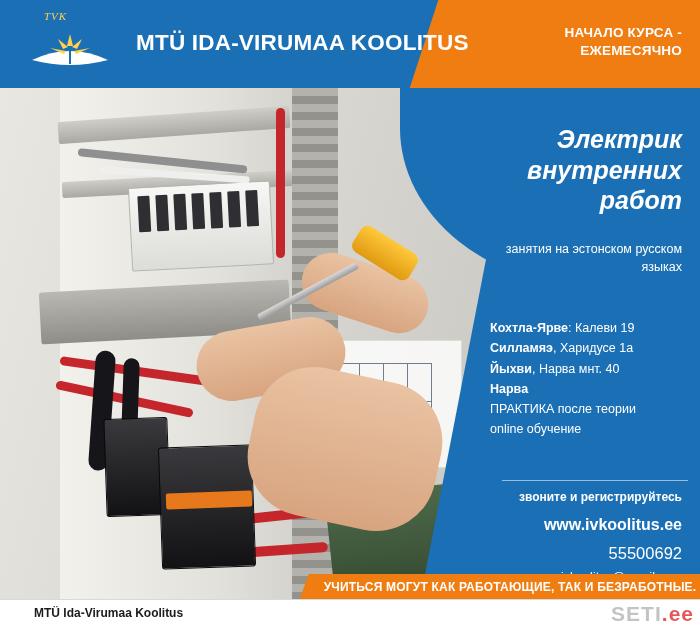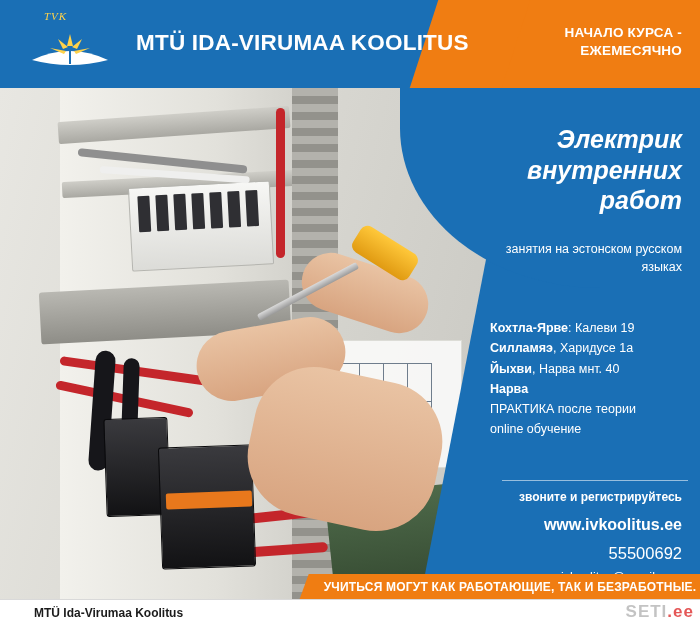--- a/index.html
+++ b/index.html
@@ -311,21 +311,21 @@
   .footer-text {
     position: absolute;
     left: 34px; top: 6px;
     font-size: 12px;
     font-weight: bold;
     color: #1b1b1b;
   }
   .watermark {
     position: absolute;
     right: 6px; top: 2px;
-    font-size: 17px;
+    font-size: 21px;
     font-weight: bold;
     color: #b9b9b9;
     letter-spacing: 1px;
     opacity: 0.85;
   }
   .watermark .dot { color: #e03a3a; }
 </style>
 </head>
 <body>
 

